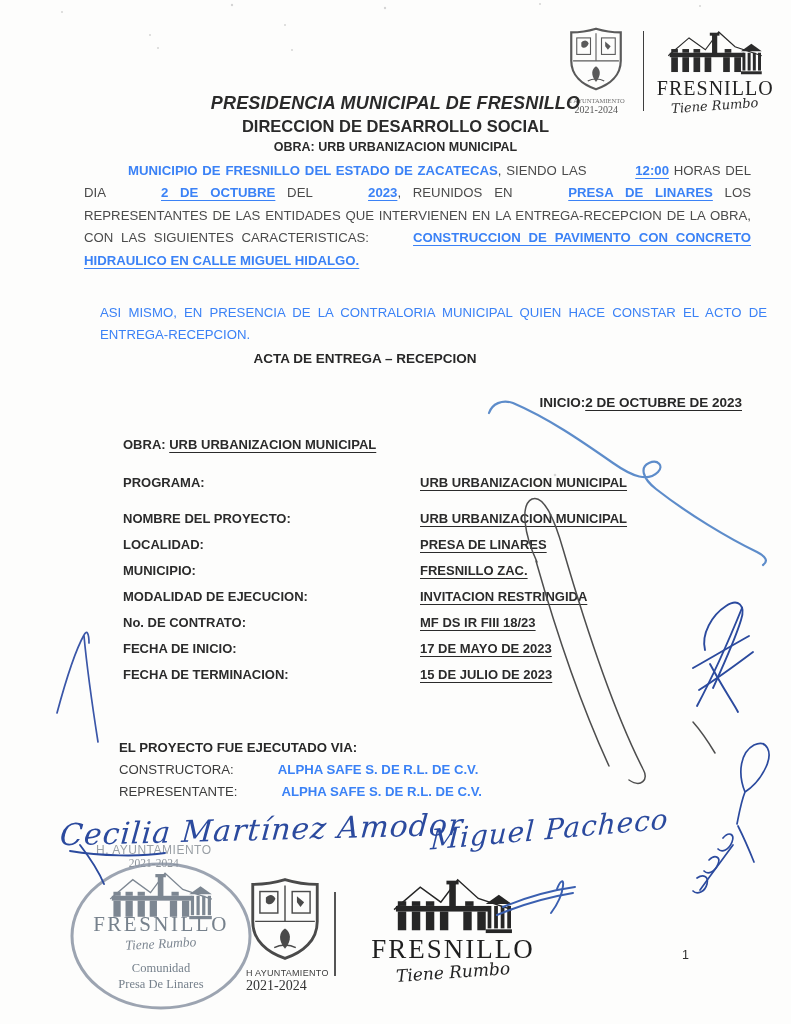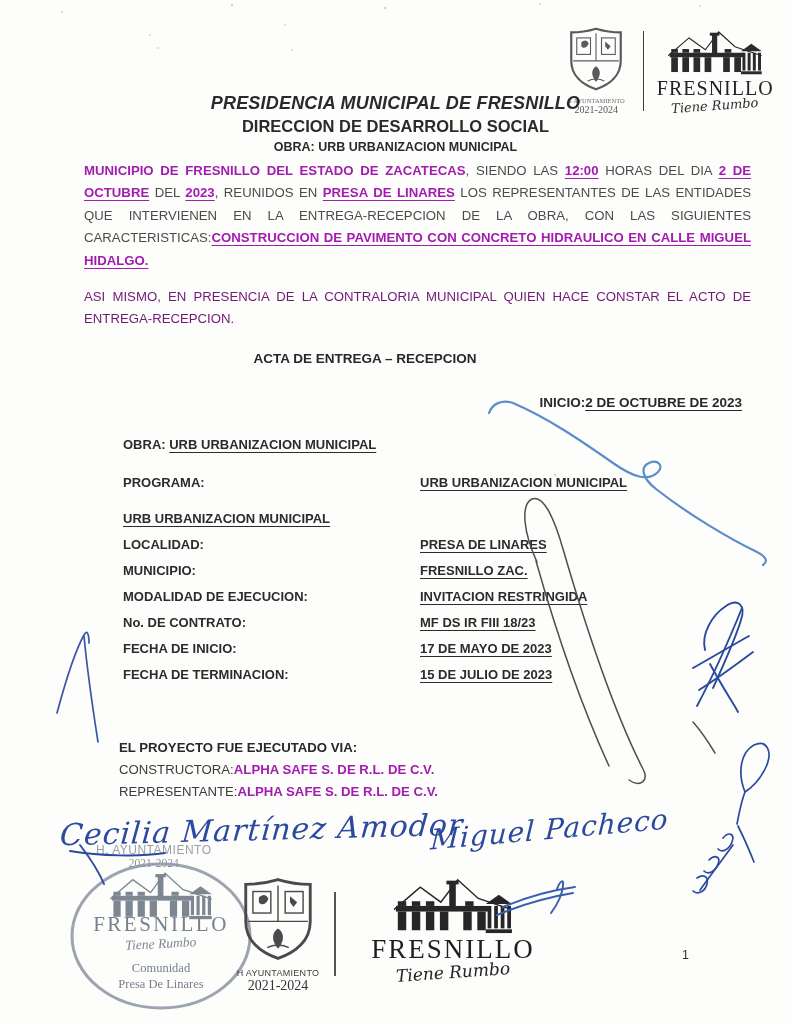--- a/index.html
+++ b/index.html
@@ -1,18 +1,18 @@
 <!DOCTYPE html>
 <html><head>
 <meta charset="utf-8">
 <style>
   html,body{margin:0;padding:0;background:#ffffff;}
   .page{position:relative;width:791px;height:1024px;background:#fdfdfc;overflow:hidden;
         font-family:"Liberation Sans",sans-serif;color:#2e2e2e;}
-  .b{font-weight:bold;color:#a21caf;}
+  .b{font-weight:bold;color:#3b82f6;margin-left:44px;}
   .u{text-decoration:underline;text-decoration-thickness:1.3px;text-underline-offset:3px;}
 
   
   .doc-title{position:absolute;top:93px;left:0;width:791px;text-align:center;
              font-size:18px;font-weight:bold;font-style:italic;color:#2a2a2a;letter-spacing:.2px;}
   .doc-subtitle{position:absolute;top:117px;left:0;width:791px;text-align:center;
              font-size:16.5px;font-weight:bold;color:#2a2a2a;}
   .doc-obra{position:absolute;top:140px;left:0;width:791px;text-align:center;
              font-size:12.5px;font-weight:bold;color:#2a2a2a;}
 
@@ -23,22 +23,22 @@
   .crest-cap2{font-size:10px;color:#555;font-family:"Liberation Serif",serif;}
   .vdiv{width:2px;height:80px;background:#3e3e3e;}
   .brand-block{width:128px;text-align:center;color:#2b2b2b;}
   .brand-name{font-family:"Liberation Serif",serif;font-size:20px;letter-spacing:1px;color:#232323;margin-top:-2px;}
   .brand-tag{font-family:"DejaVu Serif",serif;font-style:italic;font-size:13px;color:#2b2b2b;
              transform:rotate(-4deg);margin-top:-2px;}
 
   
   .intro{position:absolute;top:160px;left:84px;width:667px;margin:0;font-size:13.2px;
          line-height:22.4px;text-align:justify;color:#4b4b4b;}
-  .para2{position:absolute;top:286px;left:84px;width:667px;margin:0;font-size:13.2px;
-         line-height:22px;text-align:justify;color:#701a75;}
+  .para2{position:absolute;top:286px;left:84px;width:667px;margin:16px;font-size:13.2px;
+         line-height:22px;text-align:justify;color:#3b82f6;}
   .acta-heading{position:absolute;top:351px;left:0;width:730px;text-align:center;
          font-size:13.5px;font-weight:bold;color:#282828;}
   .fecha-line{position:absolute;top:395px;right:49px;font-size:13.5px;font-weight:bold;color:#282828;}
 
   
   .fields{position:absolute;top:437px;left:123px;font-size:13px;font-weight:bold;color:#2b2b2b;}
   .obra-row{margin-bottom:22px;line-height:16px;}
   .frow{display:grid;grid-template-columns:297px 1fr;line-height:16px;margin-bottom:10px;white-space:nowrap;}
   .frow.gap{margin-bottom:20px;}
 
@@ -52,21 +52,21 @@
   .sig1{top:812px;left:60px;font-size:30px;transform:rotate(-1.5deg) skewX(-6deg);letter-spacing:1px;}
   .sig2{top:813px;left:430px;font-size:28px;transform:rotate(-5deg) skewX(-8deg);letter-spacing:1px;}
 
   
   .partial-stamp{position:absolute;top:843px;left:96px;text-align:center;color:#9aa0a6;z-index:9;}
   .partial-stamp .l1{font-size:12px;letter-spacing:.5px;}
   .partial-stamp .l2{font-size:11.5px;font-family:"Liberation Serif",serif;color:#8e959c;}
 
   
   .stamp-circle{position:absolute;top:860px;left:66px;z-index:10;}
-  .stamp-shield{position:absolute;top:876px;left:228px;width:100px;text-align:center;z-index:10;color:#4a4a4a;}
+  .stamp-shield{position:absolute;top:876px;left:246px;width:100px;text-align:left;z-index:10;color:#4a4a4a;}
   .stamp-shield .cap1{font-size:9px;color:#3c3c3c;margin-top:2px;letter-spacing:.3px;}
   .stamp-shield .cap2{font-size:14px;font-family:"Liberation Serif",serif;color:#333;}
   .footer-vdiv{position:absolute;top:892px;left:334px;width:2px;height:84px;background:#555;z-index:10;}
   .footer-brand{position:absolute;top:876px;left:344px;width:218px;text-align:center;z-index:10;color:#262626;}
   .footer-brand .name{font-family:"Liberation Serif",serif;font-size:27px;letter-spacing:2px;color:#1f1f1f;margin-top:-4px;}
   .footer-brand .tag{font-family:"DejaVu Serif",serif;font-style:italic;font-size:17px;color:#222;
                      transform:rotate(-4deg);margin-top:-3px;}
   .page-number{position:absolute;top:948px;left:682px;font-size:12.5px;color:#2e2e2e;}
 
   .ink{position:absolute;top:0;left:0;z-index:30;pointer-events:none;}
@@ -145,20 +145,21 @@
 
   <div class="fecha-line"><span>INICIO:</span><span class="u">2 DE OCTUBRE DE 2023</span></div>
 
   <div class="fields">
     <div class="obra-row"><span>OBRA:</span> <span class="u">URB URBANIZACION MUNICIPAL</span></div>
     <div class="frow gap">
         <span>PROGRAMA:</span>
         <span><span class="u">URB URBANIZACION MUNICIPAL</span></span>
       </div>
     <div class="frow">
+        <span>NOMBRE DEL PROYECTO:</span>
         <span><span class="u">URB URBANIZACION MUNICIPAL</span></span>
       </div>
     <div class="frow">
         <span>LOCALIDAD:</span>
         <span><span class="u">PRESA DE LINARES</span></span>
       </div>
     <div class="frow">
         <span>MUNICIPIO:</span>
         <span><span class="u">FRESNILLO ZAC.</span></span>
       </div>

